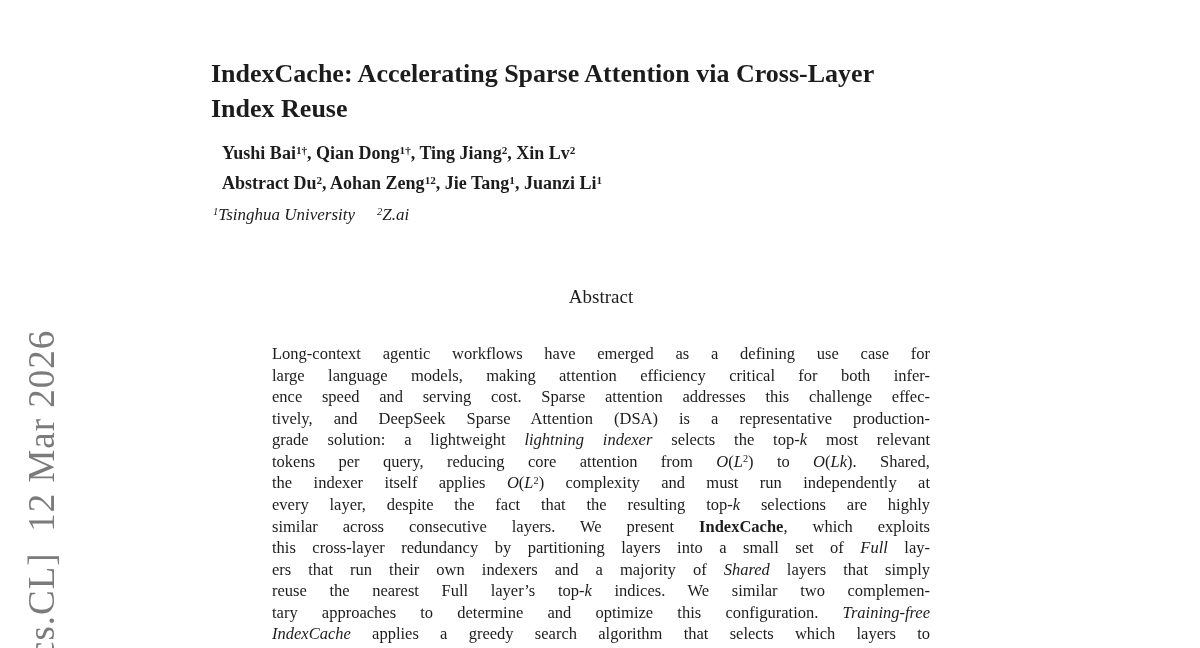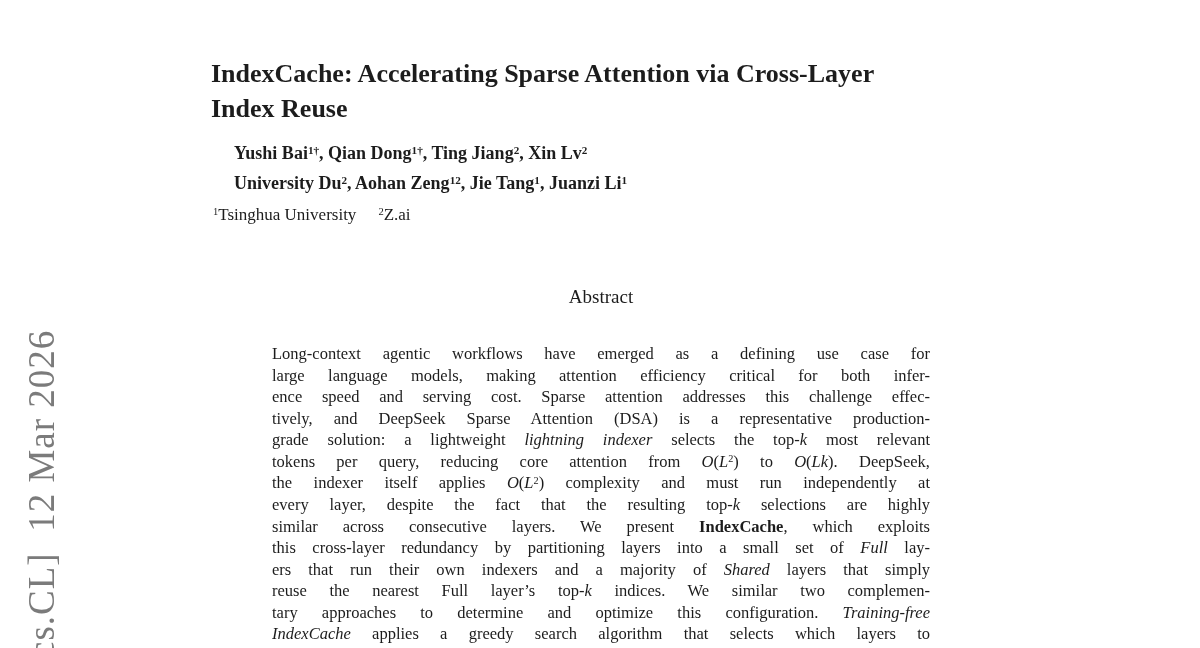--- a/index.html
+++ b/index.html
@@ -32,37 +32,37 @@
     top: 56px;
     width: 820px;
     font-size: 26px;
     font-weight: bold;
     line-height: 35px;
   }
   .title .tline { white-space: nowrap; }
 
   .authors {
     position: absolute;
-    left: 234px;
+    left: 222px;
     top: 139px;
     width: 700px;
     font-size: 18px;
     font-weight: bold;
     line-height: 28px;
   }
 
   .affils {
     position: absolute;
     left: 213px;
     top: 203px;
     width: 700px;
     font-size: 17px;
     line-height: 24px;
   }
-  .affil-item { margin-right: 22px; }
+  .affil-item { margin-right: 22px; font-style: italic; }
 
   .abstract-heading {
     position: absolute;
     left: 272px;
     top: 286px;
     width: 658px;
     text-align: center;
     font-size: 19px;
     font-weight: normal;
   }
@@ -95,34 +95,34 @@
 
   <div class="watermark">cs.CL]&nbsp; 12 Mar 2026</div>
 
   <div class="title">
     <div class="tline">IndexCache: Accelerating Sparse Attention via Cross-Layer</div>
     <div class="tline">Index Reuse</div>
   </div>
 
   <div class="authors">
       <div class="aline"><span>Yushi Bai</span><span class="sup">1†</span><span>, </span><span>Qian Dong</span><span class="sup">1†</span><span>, </span><span>Ting Jiang</span><span class="sup">2</span><span>, </span><span>Xin Lv</span><span class="sup">2</span></div>
-      <div class="aline"><span>University Du</span><span class="sup">2</span><span>, </span><span>Aohan Zeng</span><span class="sup">12</span><span>, </span><span>Jie Tang</span><span class="sup">1</span><span>, </span><span>Juanzi Li</span><span class="sup">1</span></div>
+      <div class="aline"><span>Abstract Du</span><span class="sup">2</span><span>, </span><span>Aohan Zeng</span><span class="sup">12</span><span>, </span><span>Jie Tang</span><span class="sup">1</span><span>, </span><span>Juanzi Li</span><span class="sup">1</span></div>
     </div>
 
   <div class="affils"><span class="affil-item"><span class="sup">1</span><span>Tsinghua University</span></span><span class="affil-item"><span class="sup">2</span><span>Z.ai</span></span></div>
 
   <div class="abstract-heading">Abstract</div>
 
   <div class="abstract-body">
       <div class="abs-line"><span>Long-context agentic workflows have emerged as a defining use case for</span></div>
       <div class="abs-line"><span>large language models, making attention efficiency critical for both infer-</span></div>
       <div class="abs-line"><span>ence speed and serving cost. Sparse attention addresses this challenge effec-</span></div>
       <div class="abs-line"><span>tively, and DeepSeek Sparse Attention (DSA) is a representative production-</span></div>
       <div class="abs-line"><span>grade solution: a lightweight </span><span class="i">lightning indexer</span><span> selects the top-</span><span class="i">k</span><span> most relevant</span></div>
-      <div class="abs-line"><span>tokens per query, reducing core attention from </span><span class="i">O</span><span>(</span><span class="i">L</span><span class="sup">2</span><span>) to </span><span class="i">O</span><span>(</span><span class="i">Lk</span><span>). DeepSeek,</span></div>
+      <div class="abs-line"><span>tokens per query, reducing core attention from </span><span class="i">O</span><span>(</span><span class="i">L</span><span class="sup">2</span><span>) to </span><span class="i">O</span><span>(</span><span class="i">Lk</span><span>). Shared,</span></div>
       <div class="abs-line"><span>the indexer itself applies </span><span class="i">O</span><span>(</span><span class="i">L</span><span class="sup">2</span><span>) complexity and must run independently at</span></div>
       <div class="abs-line"><span>every layer, despite the fact that the resulting top-</span><span class="i">k</span><span> selections are highly</span></div>
       <div class="abs-line"><span>similar across consecutive layers. We present </span><span class="b">IndexCache</span><span>, which exploits</span></div>
       <div class="abs-line"><span>this cross-layer redundancy by partitioning layers into a small set of </span><span class="i">Full</span><span> lay-</span></div>
       <div class="abs-line"><span>ers that run their own indexers and a majority of </span><span class="i">Shared</span><span> layers that simply</span></div>
       <div class="abs-line"><span>reuse the nearest Full layer’s top-</span><span class="i">k</span><span> indices. We similar two complemen-</span></div>
       <div class="abs-line"><span>tary approaches to determine and optimize this configuration. </span><span class="i">Training-free</span></div>
       <div class="abs-line"><span class="i">IndexCache</span><span> applies a greedy search algorithm that selects which layers to</span></div>
     </div>
 

